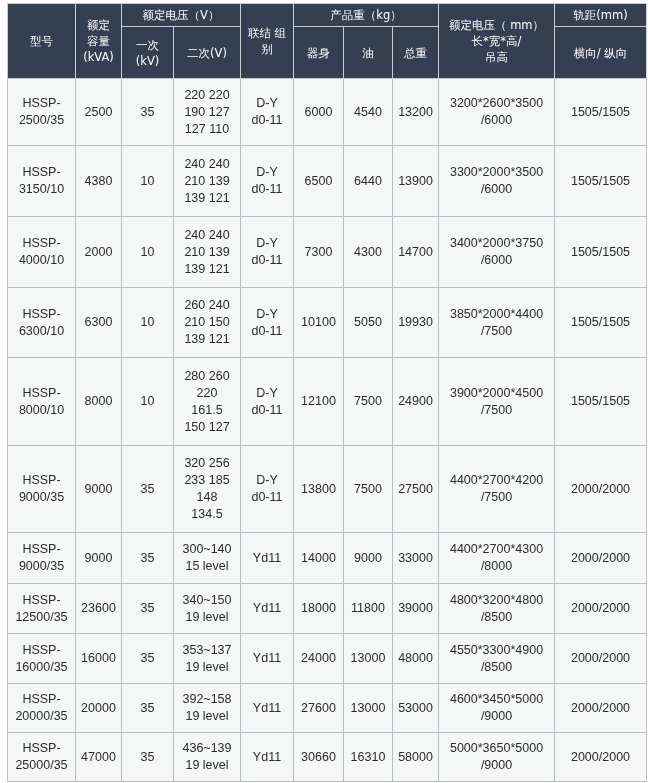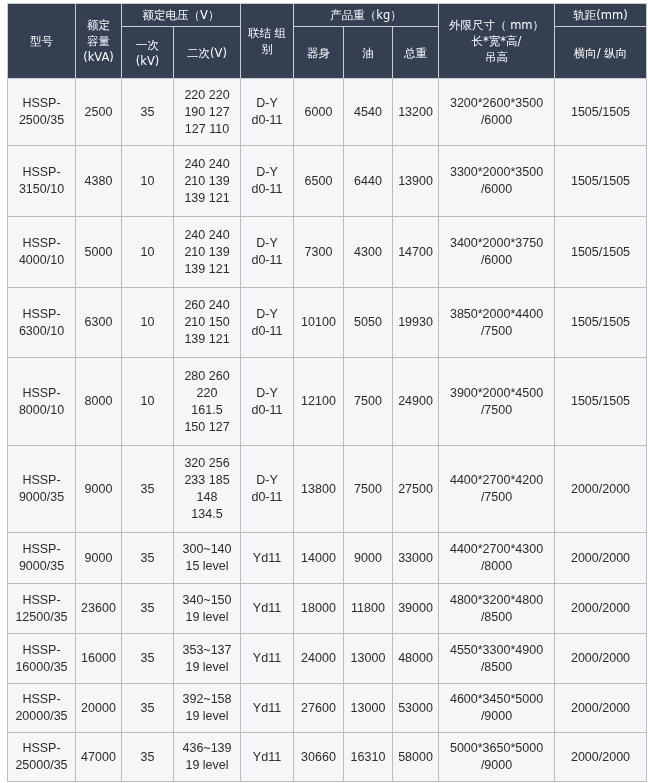--- a/index.html
+++ b/index.html
@@ -48,21 +48,21 @@
   <thead>
     <tr class="h1">
       <th rowspan="2" class="multi">型号</th>
       <th rowspan="2" class="multi">额定
 容量
 (kVA)</th>
       <th colspan="2">额定电压（V）</th>
       <th rowspan="2" class="multi">联结 组
 别</th>
       <th colspan="3">产品重（kg）</th>
-      <th rowspan="2" class="multi">外限尺寸（ mm）
+      <th rowspan="2" class="multi">额定电压（ mm）
 长*宽*高/
 吊高</th>
       <th>轨距(mm)</th>
     </tr>
     <tr class="h2">
       <th class="multi">一次
 (kV)</th>
       <th>二次(V)</th>
       <th>器身</th>
       <th>油</th>
@@ -101,21 +101,21 @@
         <td>6500</td>
         <td>6440</td>
         <td>13900</td>
         <td class="multi">3300*2000*3500
 /6000</td>
         <td>1505/1505</td>
       </tr>
       <tr style="height: 71px;">
         <td class="multi">HSSP-
 4000/10</td>
-        <td>5000</td>
+        <td>2000</td>
         <td>10</td>
         <td class="multi">240 240
 210 139
 139 121</td>
         <td class="multi">D-Y
 d0-11</td>
         <td>7300</td>
         <td>4300</td>
         <td>14700</td>
         <td class="multi">3400*2000*3750

